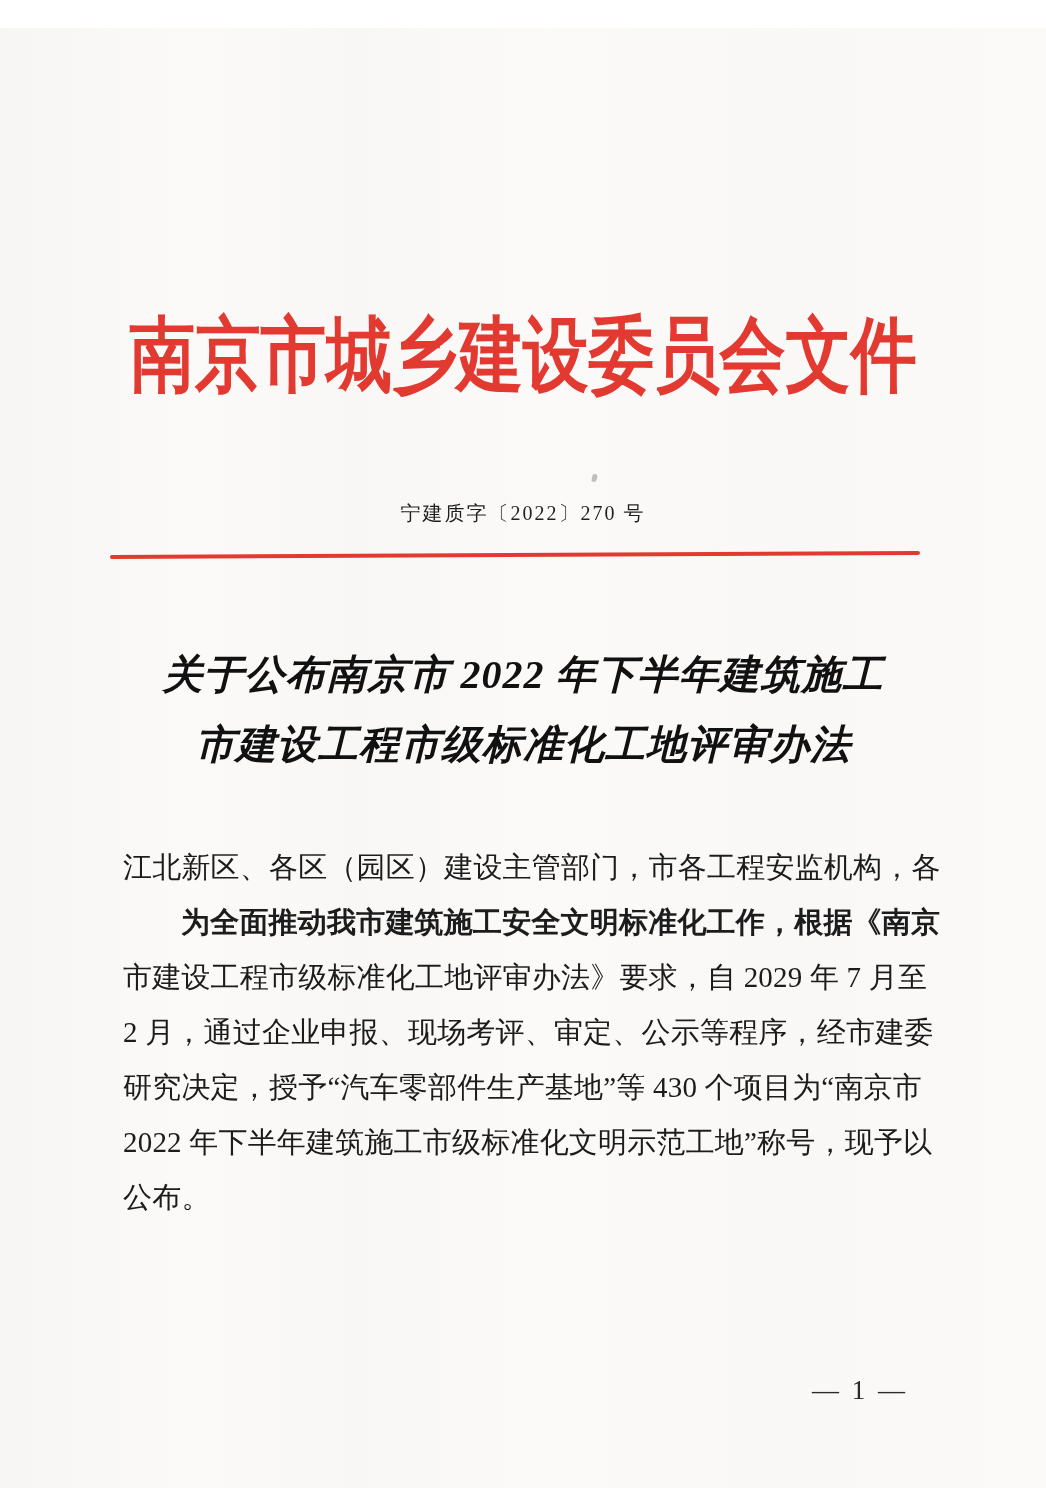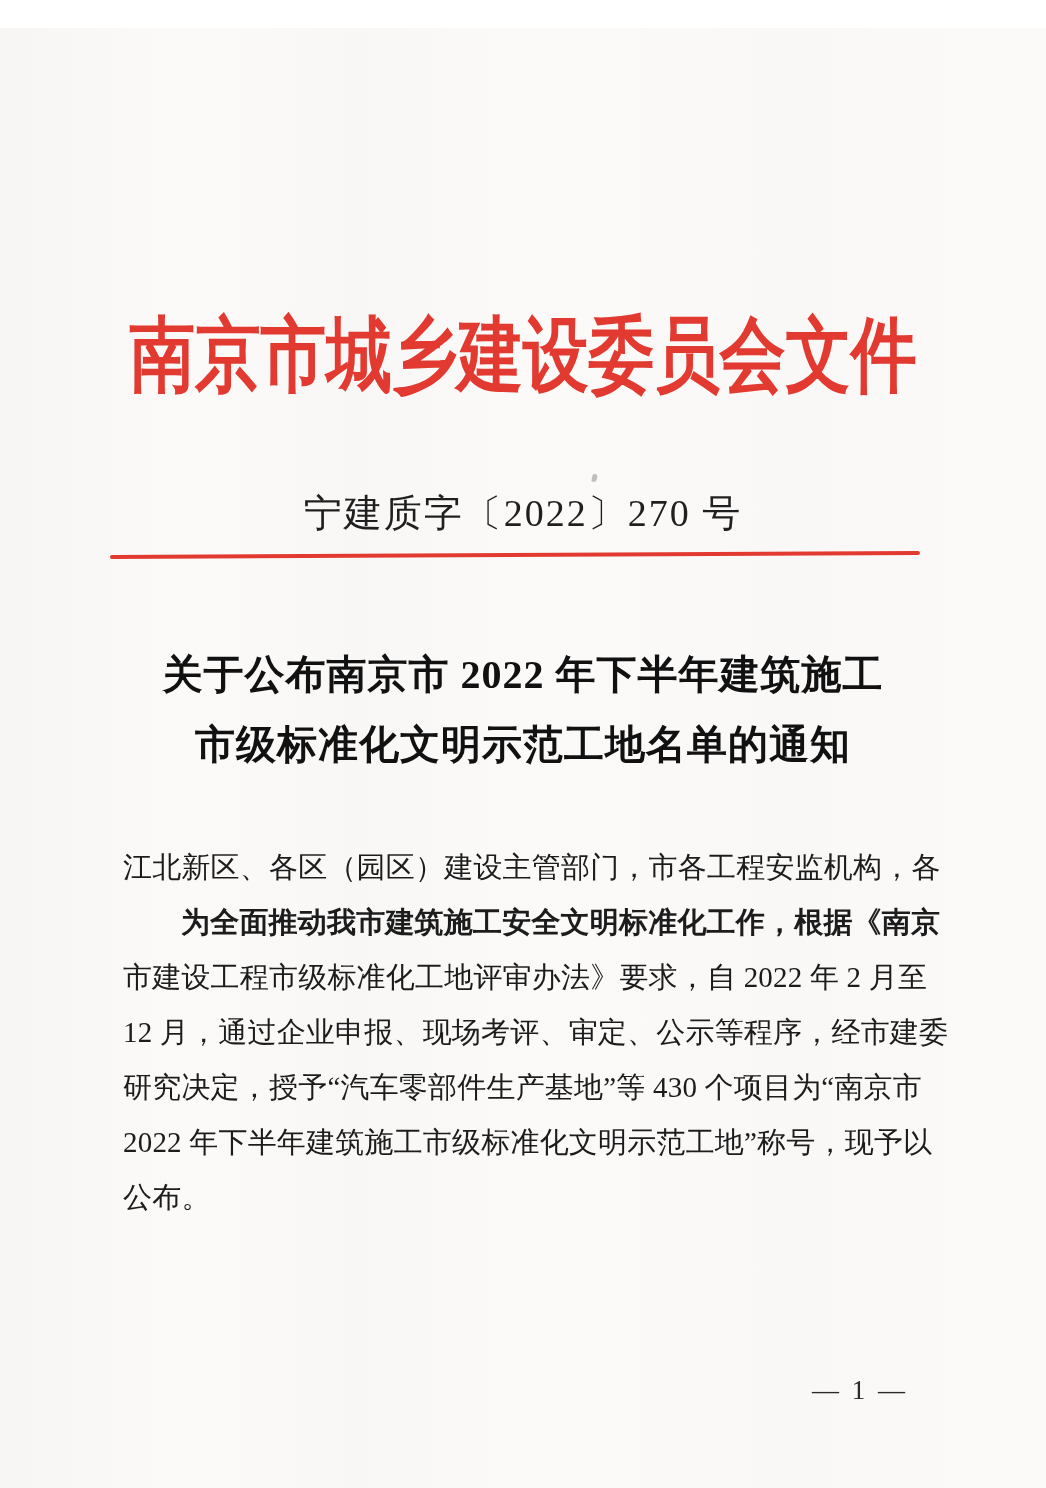--- a/index.html
+++ b/index.html
@@ -40,21 +40,21 @@
     color: var(--accent-red, #e23a30);
     transform: scaleX(0.80);
     transform-origin: 50% 50%;
     white-space: nowrap;
   }
   
   .doc-number {
     position: absolute;
     top: 464px; left: 0; right: 0;
     text-align: center;
-    font-size: 38px;
+    font-size: 20px;
     line-height: 42px;
     letter-spacing: 2px;
     color: var(--ink, #1f1f1f);
     white-space: nowrap;
   }
   
   .red-rule {
     position: absolute;
     top: 525px; left: 110px;
     width: 810px; height: 4px;
@@ -66,21 +66,21 @@
   .doc-title {
     position: absolute;
     top: 612px; left: 0; right: 0;
     text-align: center;
     font-weight: bold;
     font-size: 40px;
     line-height: 70px;
     color: #111111;
     letter-spacing: 1px;
   }
-  .doc-title-line { white-space: nowrap; }
+  .doc-title-line { white-space: nowrap; font-style: italic; }
   
   .body-text {
     position: absolute;
     top: 812px; left: 123px;
     width: 812px;
     font-size: 29px;
     line-height: 55px;
     color: #1c1c1c;
   }
   .line { white-space: nowrap; letter-spacing: 0.2px; }
@@ -113,28 +113,28 @@
   <div class="org-title">南京市城乡建设委员会文件</div>
 
   <div class="speck"></div>
 
   <div class="doc-number">宁建质字〔2022〕270 号</div>
 
   <div class="red-rule"></div>
 
   <div class="doc-title">
     <div class="doc-title-line">关于公布南京市 2022 年下半年建筑施工</div>
-    <div class="doc-title-line">市级标准化文明示范工地名单的通知</div>
+    <div class="doc-title-line">市建设工程市级标准化工地评审办法</div>
   </div>
 
   <div class="body-text">
     <div class="line">江北新区、各区（园区）建设主管部门，市各工程安监机构，各</div>
     <div class="line indent">为全面推动我市建筑施工安全文明标准化工作，根据《南京</div>
-    <div class="line">市建设工程市级标准化工地评审办法》要求，自 2022 年 2 月至</div>
-    <div class="line">12 月，通过企业申报、现场考评、审定、公示等程序，经市建委</div>
+    <div class="line">市建设工程市级标准化工地评审办法》要求，自 2029 年 7 月至</div>
+    <div class="line">2 月，通过企业申报、现场考评、审定、公示等程序，经市建委</div>
     <div class="line">研究决定，授予“汽车零部件生产基地”等 430 个项目为“南京市</div>
     <div class="line">2022 年下半年建筑施工市级标准化文明示范工地”称号，现予以</div>
     <div class="line">公布。</div>
   </div>
 
   <div class="page-number">— 1 —</div>
 
 </div>
 
 </body></html>

